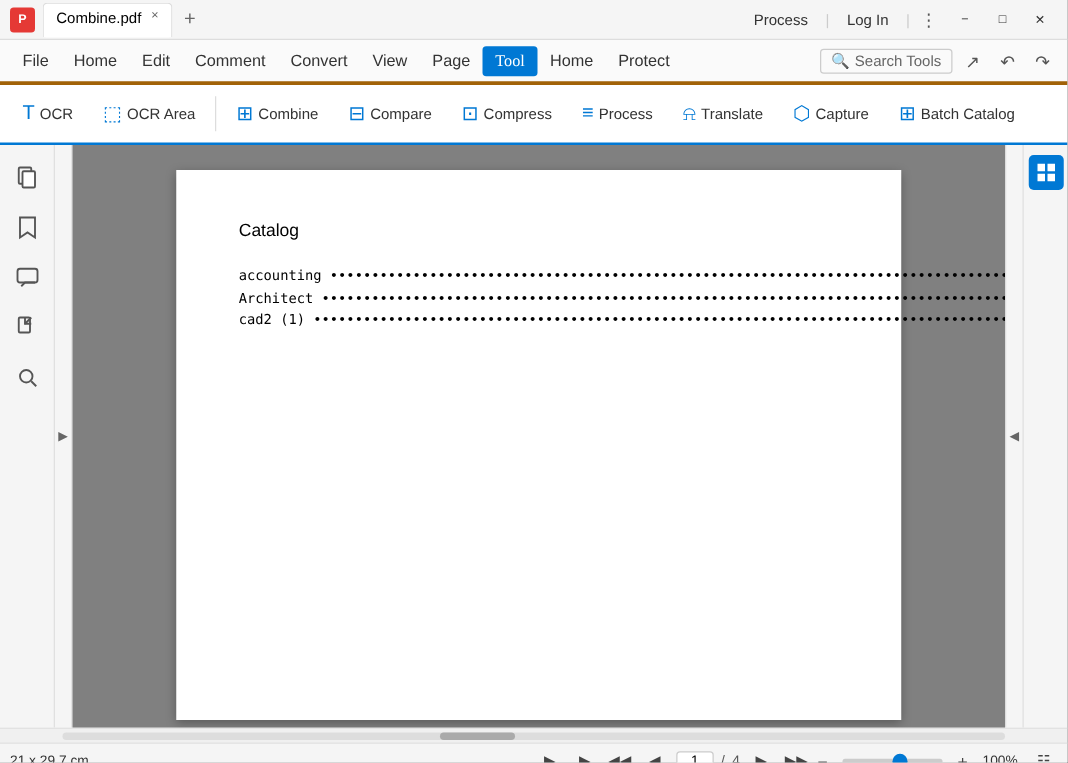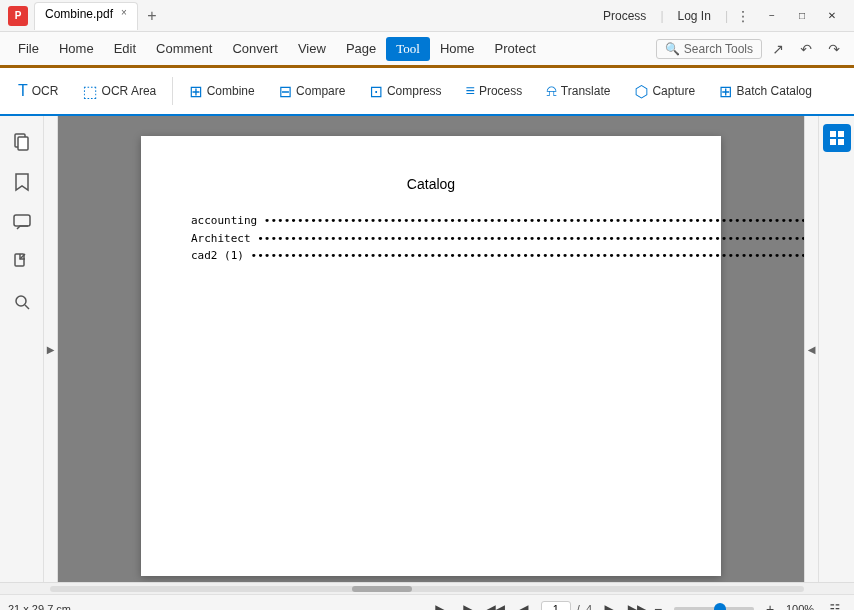--- a/index.html
+++ b/index.html
@@ -182,21 +182,20 @@
     .page-panel {
       background: white;
       width: 580px;
       min-height: 440px;
       box-shadow: 0 2px 8px rgba(0,0,0,0.3);
       padding: 40px 50px;
       position: relative;
     }
 
     .catalog-title {
-      text-align: center;
       font-size: 14px;
       margin-bottom: 20px;
     }
 
     .toc-line {
       font-family: monospace;
       font-size: 11px;
       white-space: pre;
       line-height: 1.6;
     }

